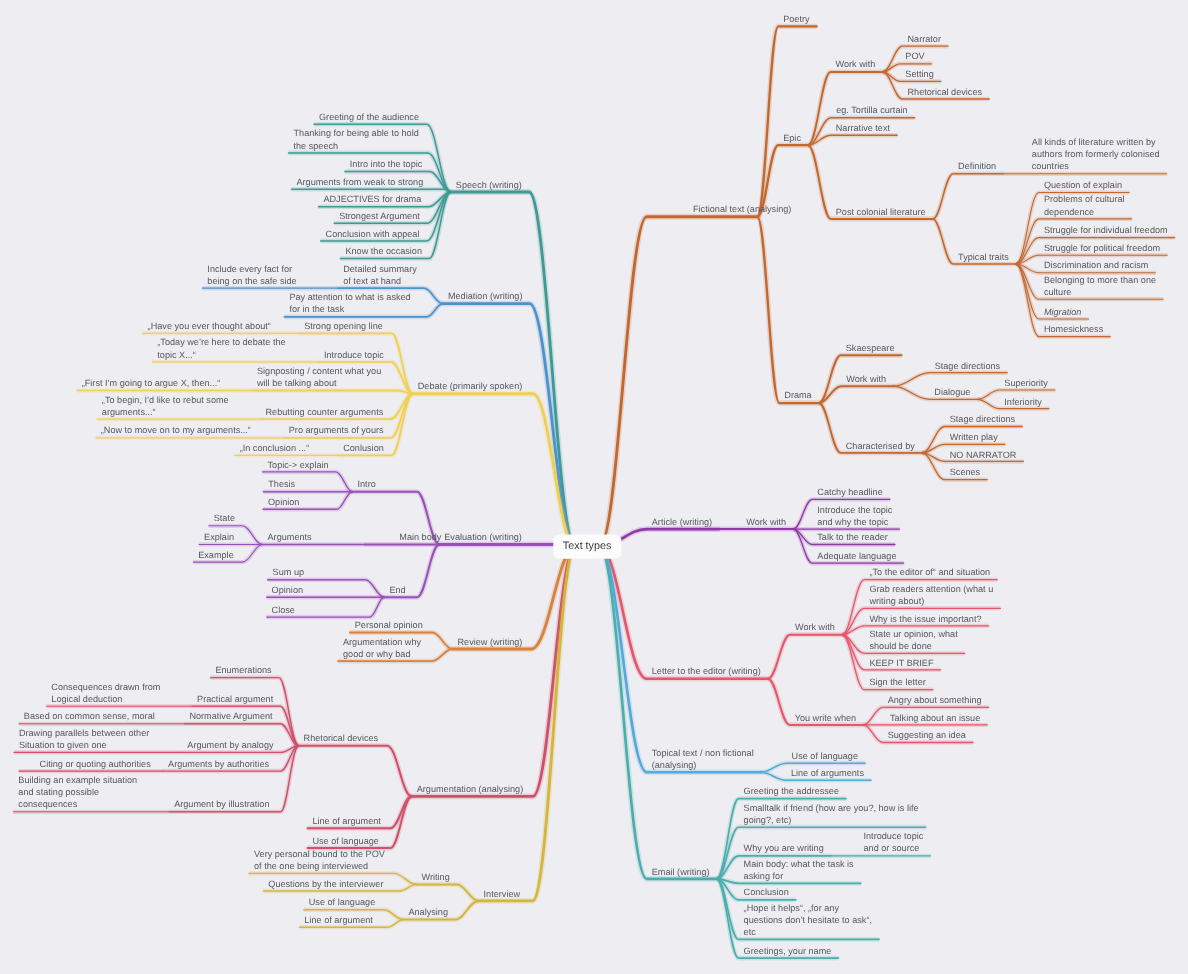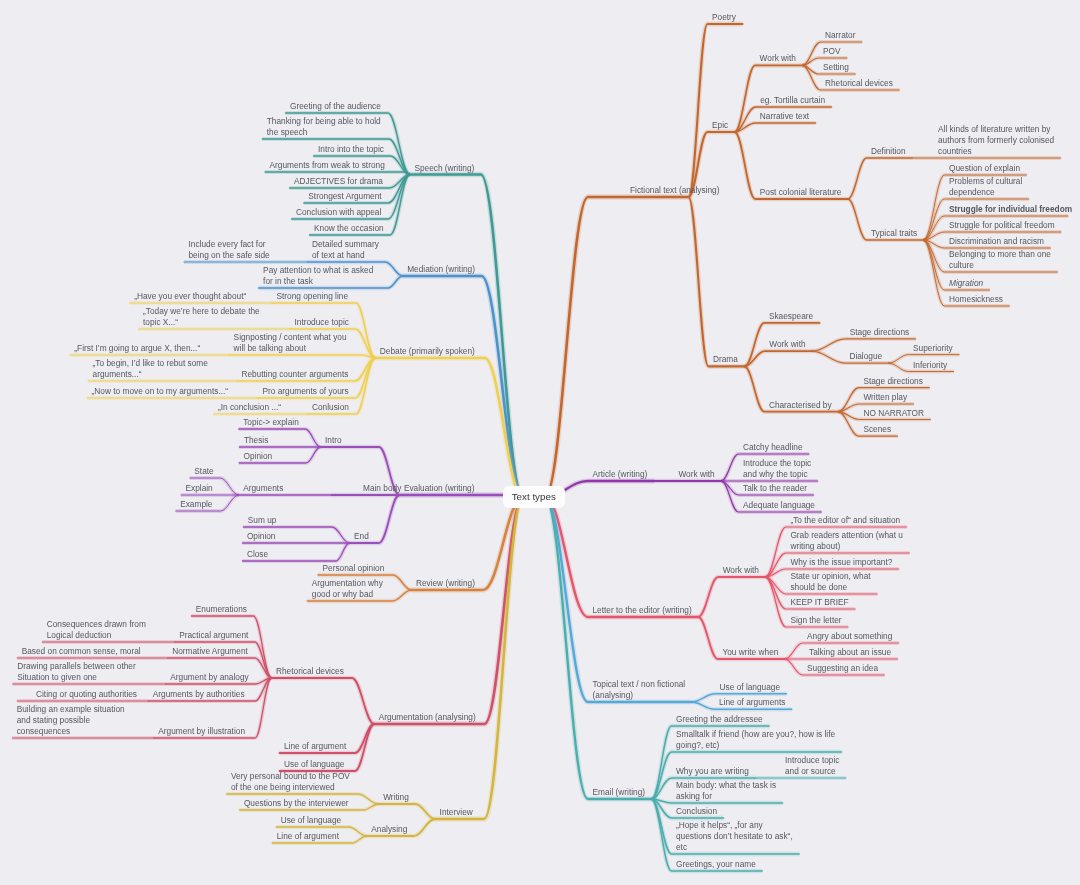--- a/index.html
+++ b/index.html
@@ -549,21 +549,21 @@
       <div class="lbl" style="left: 759.8px; top: 111px;">Narrative text</div>
       <div class="lbl" style="left: 759.8px; top: 187px;">Post colonial literature</div>
       <div class="lbl" style="left: 871px; top: 146px;">Definition</div>
       <div class="lbl" style="left: 938px; top: 124px;">All kinds of literature written by
 authors from formerly colonised
 countries</div>
       <div class="lbl" style="left: 871px; top: 228px;">Typical traits</div>
       <div class="lbl" style="left: 949px; top: 163px;">Question of explain</div>
       <div class="lbl" style="left: 949px; top: 176px;">Problems of cultural
 dependence</div>
-      <div class="lbl" style="left: 949px; top: 204px; font-weight: bold;">Struggle for individual freedom</div>
+      <div class="lbl" style="left: 949px; top: 204px;">Struggle for individual freedom</div>
       <div class="lbl" style="left: 949px; top: 220px;">Struggle for political freedom</div>
       <div class="lbl" style="left: 949px; top: 236px;">Discrimination and racism</div>
       <div class="lbl" style="left: 949px; top: 249px;">Belonging to more than one
 culture</div>
       <div class="lbl" style="left: 949px; top: 278px; font-style: italic;">Migration</div>
       <div class="lbl" style="left: 949px; top: 294px;">Homesickness</div>
       <div class="lbl" style="left: 713px; top: 354.4px;">Drama</div>
       <div class="lbl" style="left: 768.9px; top: 310.9px;">Skaespeare</div>
       <div class="lbl" style="left: 769.3px; top: 339.1px;">Work with</div>
       <div class="lbl" style="left: 849.7px; top: 326.8px;">Stage directions</div>

